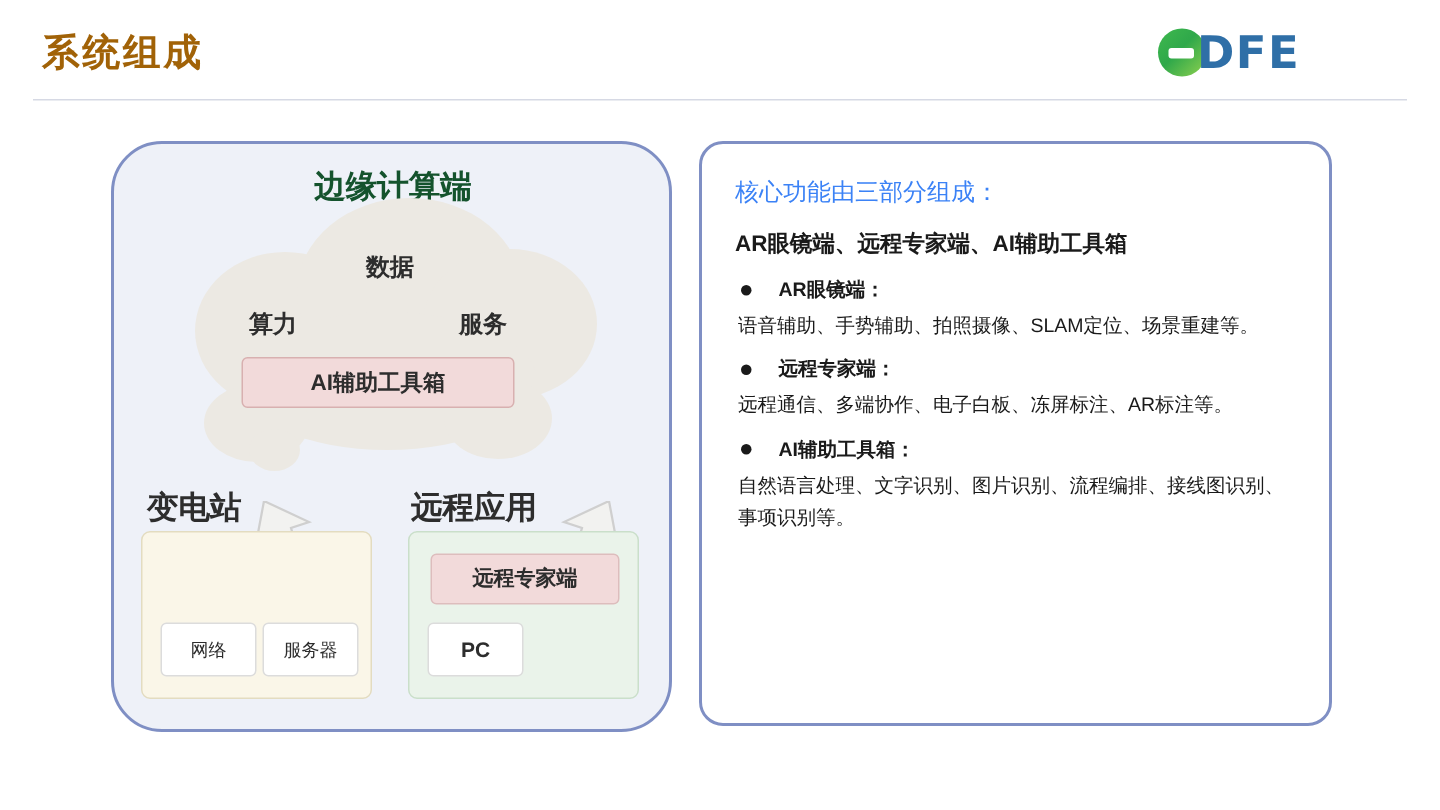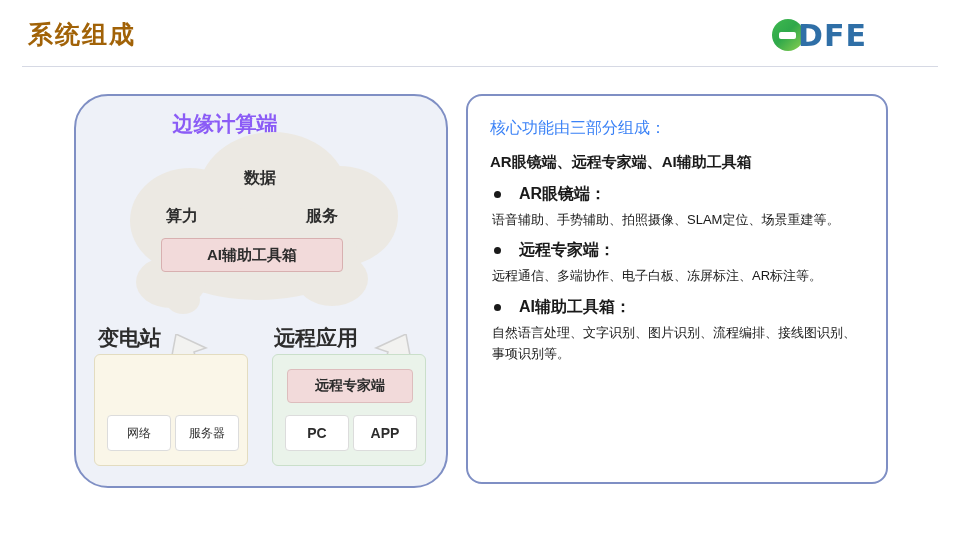--- a/index.html
+++ b/index.html
@@ -73,21 +73,22 @@
     border: 2px solid #7f8fc4;
     border-radius: 34px;
   }
   #edge-title {
     position: absolute;
     left: 0; top: 14px;
     width: 298px;
     text-align: center;
     font-size: 21px;
     font-weight: bold;
-    color: #8b5cf6;
+    color: #14532d;
+    padding-left: 37px;
   }
   
   #cloud {
     position: absolute;
     left: 30px; top: 30px;
     width: 310px; height: 205px;
   }
   .cloud-lobe {
     position: absolute;
     background: #ece9e3;
@@ -213,21 +214,21 @@
     margin: 10px 0 4px 6px;
   }
   .bullet-dot {
     width: 7px; height: 7px;
     border-radius: 50%;
     background: #1a1a1a;
     margin-right: 18px;
     flex: 0 0 auto;
   }
   .bullet-label {
-    font-size: 16px;
+    font-size: 13px;
     font-weight: bold;
     color: #1a1a1a;
   }
   .desc {
     font-size: 13px;
     color: #1a1a1a;
     line-height: 1.65;
     margin: 2px 0 2px 4px;
   }
 </style>
@@ -278,21 +279,20 @@
   <div id="remote-title">远程应用</div>
 
   <div class="sub-panel" id="substation-panel">
     <div class="small-box b1">网络</div>
     <div class="small-box b2">服务器</div>
   </div>
 
   <div class="sub-panel" id="remote-panel">
     <div class="pill pill-red">远程专家端</div>
     <div class="small-box b1 bold">PC</div>
-    <div class="small-box b2 bold">APP</div>
   </div>
 </div>
 
 <div id="right-panel">
   <div class="r-head">核心功能由三部分组成：</div>
   <div class="r-sub">AR眼镜端、远程专家端、AI辅助工具箱</div>
 
   <div class="bullet-row">
     <span class="bullet-dot"></span>
     <span class="bullet-label">AR眼镜端：</span>

